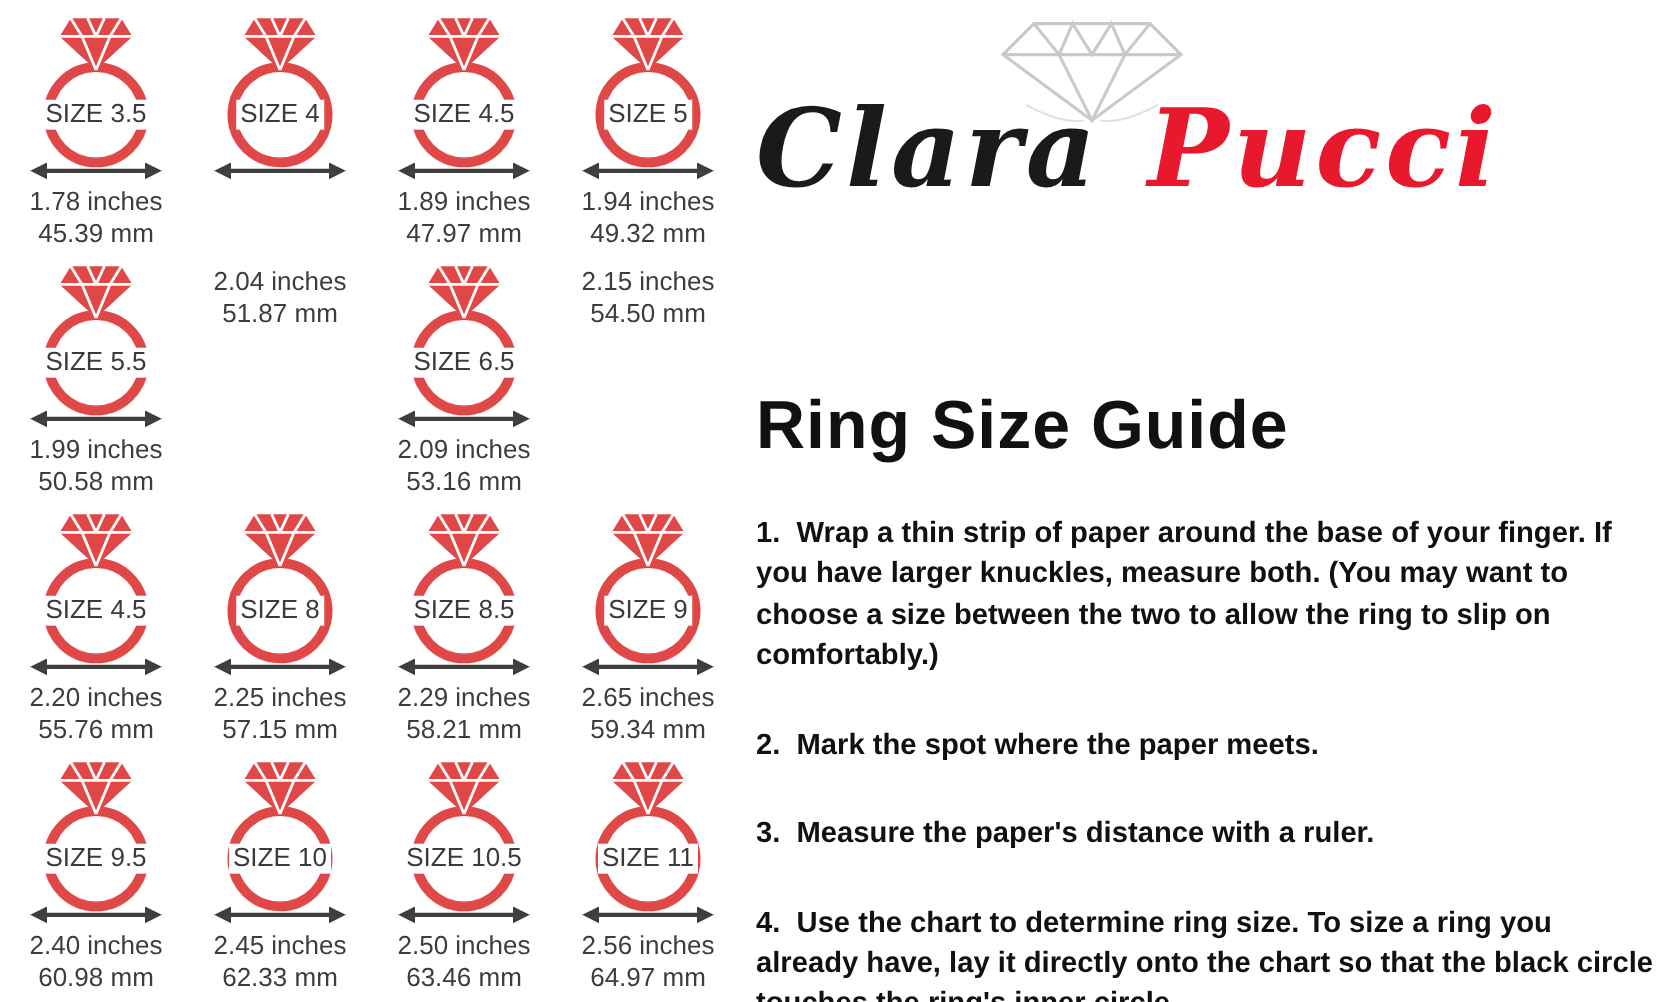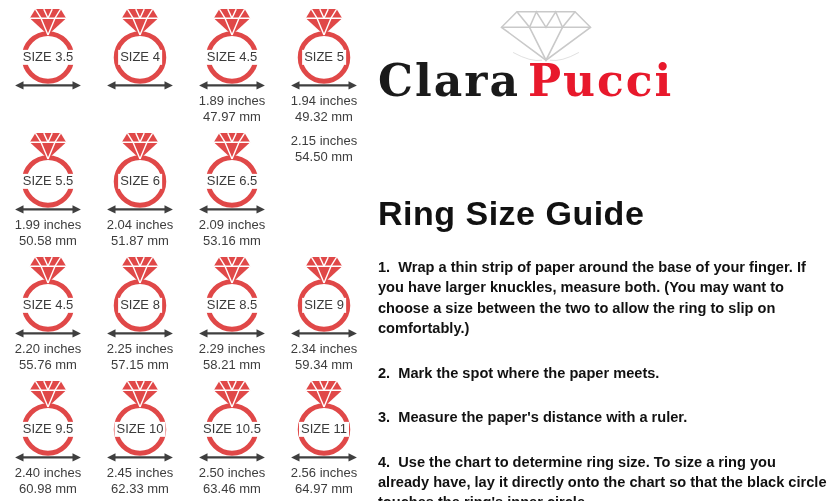--- a/index.html
+++ b/index.html
@@ -54,25 +54,25 @@
   }
 
   
   .logo{position:absolute;left:378px;top:6px;width:400px;height:92px;}
   .logo-diamond{position:absolute;left:118px;top:0;width:100px;height:60px;}
   .logo-diamond path{fill:none;stroke:var(--color-diamond-outline);stroke-width:1.6;}
   .logo-diamond .shadow{stroke-width:1;opacity:.6;}
   .logo-text{position:absolute;left:0;bottom:-8px;white-space:nowrap;}
   .brand-first,.brand-second{
     font-family:"DejaVu Serif",serif;
-    font-weight:600;
-    font-size:44px;letter-spacing:2px;
+    font-style:italic;font-weight:600;
+    font-size:54px;letter-spacing:2px;
   }
   .brand-first{color:var(--color-brand-text);}
-  .brand-second{color:var(--color-brand-accent);margin-left:8px;}
+  .brand-second{color:var(--color-brand-accent);margin-left:24px;}
 
   
   .guide{position:absolute;left:378px;top:194px;width:452px;}
   .guide-title{
     margin:0 0 24px 0;
     font-size:34px;font-weight:bold;
     color:var(--color-heading);
     letter-spacing:0.5px;
   }
   .step{
@@ -105,20 +105,24 @@
               <path d="M60,16 L50,40"></path>
             </g>
             <g class="arrow">
               <line x1="12" y1="112" x2="88" y2="112"></line>
               <polygon points="3,112 15,106 15,118"></polygon>
               <polygon points="97,112 85,106 85,118"></polygon>
             </g>
           </svg>
           <span class="size-label">SIZE 3.5</span>
         </div>
+        <div class="measure">
+          <div>1.78 inches</div>
+          <div>45.39 mm</div>
+        </div>
       </div>
 
       <div class="cell">
         <div class="icon-wrap">
           <svg class="ring-svg" viewBox="0 0 100 120" aria-hidden="true">
             <circle class="ring-circle" cx="50" cy="72" r="34"></circle>
             <path class="gem" d="M24,16 L32,3 L68,3 L76,16 L50,40 Z"></path>
             <g class="facets">
               <path d="M24,16 L76,16"></path>
               <path d="M32,3 L40,16"></path>
@@ -216,41 +220,20 @@
           </svg>
           <span class="size-label">SIZE 5.5</span>
         </div>
         <div class="measure">
           <div>1.99 inches</div>
           <div>50.58 mm</div>
         </div>
       </div>
 
       <div class="cell">
-        <div class="icon-wrap">
-          <svg class="ring-svg" viewBox="0 0 100 120" aria-hidden="true">
-            <circle class="ring-circle" cx="50" cy="72" r="34"></circle>
-            <path class="gem" d="M24,16 L32,3 L68,3 L76,16 L50,40 Z"></path>
-            <g class="facets">
-              <path d="M24,16 L76,16"></path>
-              <path d="M32,3 L40,16"></path>
-              <path d="M68,3 L60,16"></path>
-              <path d="M44,3 L50,16"></path>
-              <path d="M56,3 L50,16"></path>
-              <path d="M40,16 L50,40"></path>
-              <path d="M60,16 L50,40"></path>
-            </g>
-            <g class="arrow">
-              <line x1="12" y1="112" x2="88" y2="112"></line>
-              <polygon points="3,112 15,106 15,118"></polygon>
-              <polygon points="97,112 85,106 85,118"></polygon>
-            </g>
-          </svg>
-          <span class="size-label">SIZE 6</span>
-        </div>
         <div class="measure">
           <div>2.04 inches</div>
           <div>51.87 mm</div>
         </div>
       </div>
 
       <div class="cell">
         <div class="icon-wrap">
           <svg class="ring-svg" viewBox="0 0 100 120" aria-hidden="true">
             <circle class="ring-circle" cx="50" cy="72" r="34"></circle>
@@ -385,21 +368,21 @@
             </g>
             <g class="arrow">
               <line x1="12" y1="112" x2="88" y2="112"></line>
               <polygon points="3,112 15,106 15,118"></polygon>
               <polygon points="97,112 85,106 85,118"></polygon>
             </g>
           </svg>
           <span class="size-label">SIZE 9</span>
         </div>
         <div class="measure">
-          <div>2.34 inches</div>
+          <div>2.65 inches</div>
           <div>59.34 mm</div>
         </div>
       </div>
 
       <div class="cell">
         <div class="icon-wrap">
           <svg class="ring-svg" viewBox="0 0 100 120" aria-hidden="true">
             <circle class="ring-circle" cx="50" cy="72" r="34"></circle>
             <path class="gem" d="M24,16 L32,3 L68,3 L76,16 L50,40 Z"></path>
             <g class="facets">

